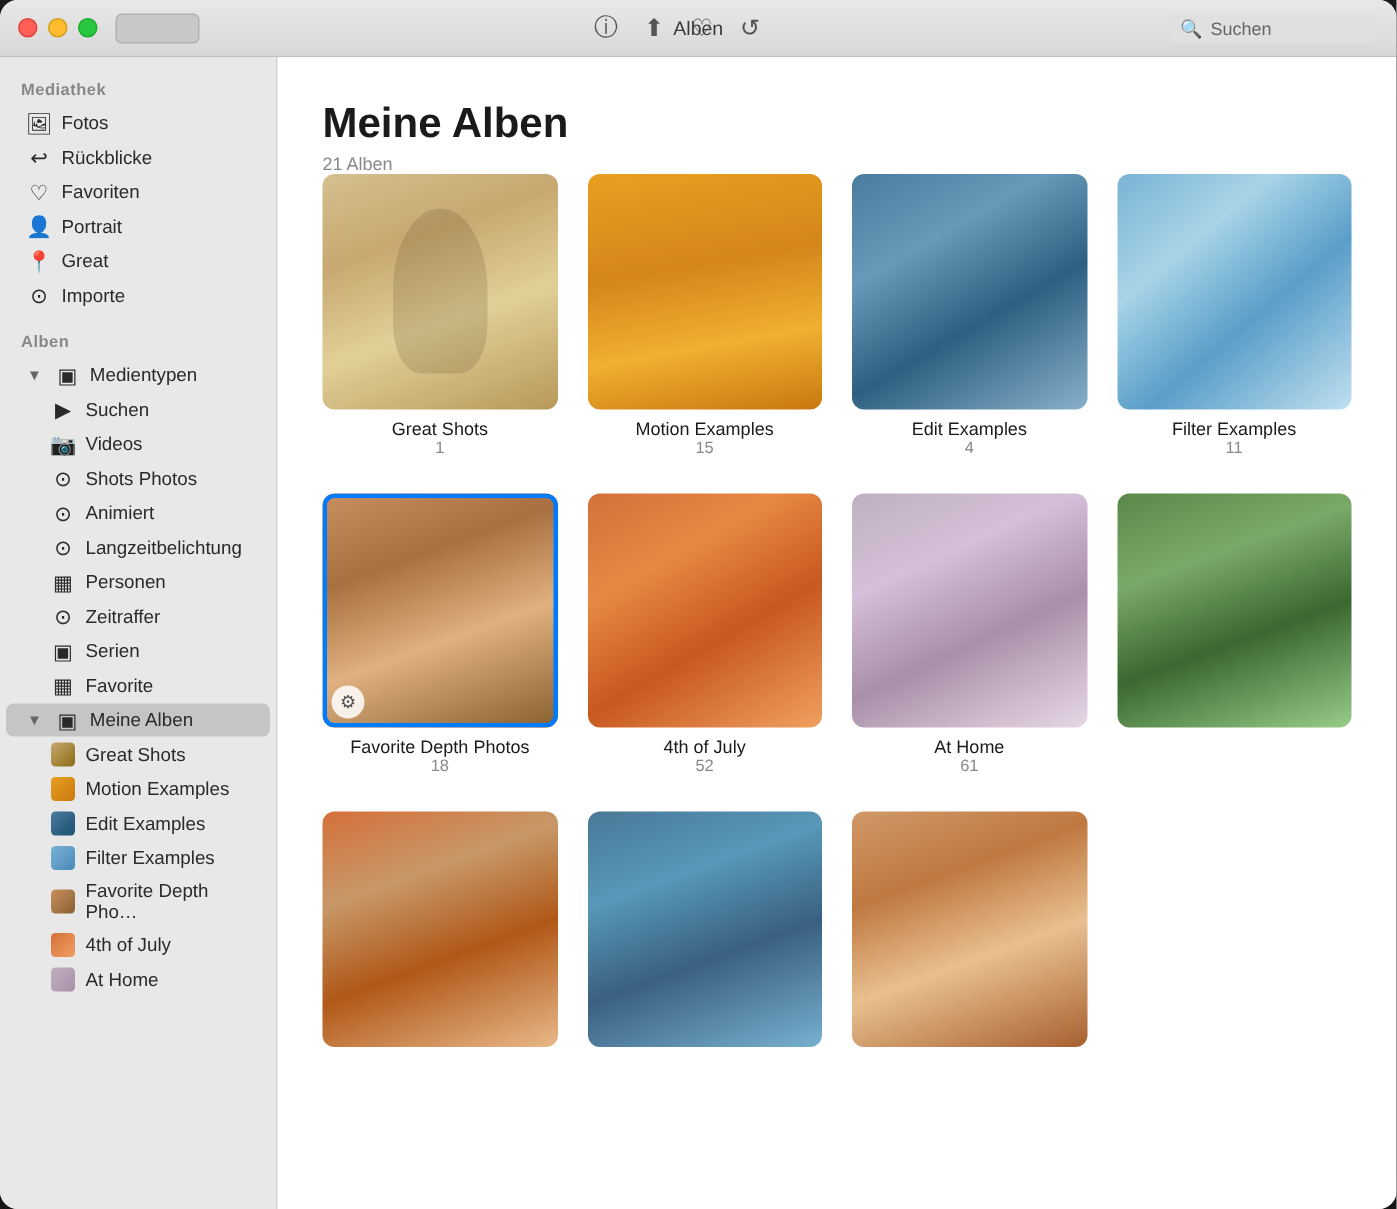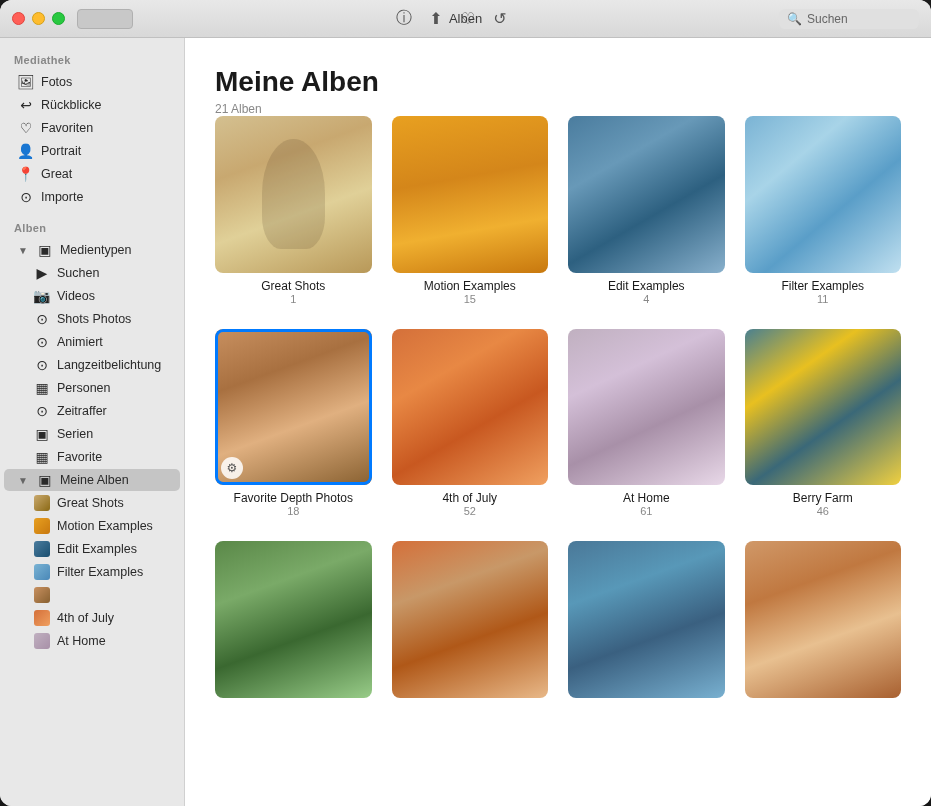--- a/index.html
+++ b/index.html
@@ -396,20 +396,21 @@
       <div class="sidebar-item indented">
         <div class="sidebar-thumb st-ee"></div>
         <span>Edit Examples</span>
       </div>
       <div class="sidebar-item indented">
         <div class="sidebar-thumb st-fe"></div>
         <span>Filter Examples</span>
       </div>
       <div class="sidebar-item indented">
         <div class="sidebar-thumb st-fd"></div>
+        <span>Favorite Depth Pho…</span>
       </div>
       <div class="sidebar-item indented">
         <div class="sidebar-thumb st-4j"></div>
         <span>4th of July</span>
       </div>
       <div class="sidebar-item indented">
         <div class="sidebar-thumb st-ah"></div>
         <span>At Home</span>
       </div>
     </div>
@@ -453,25 +454,20 @@
         <div class="album-item">
           <div class="album-thumb july-photo"></div>
           <span class="album-name">4th of July</span>
           <span class="album-count-label">52</span>
         </div>
         <div class="album-item">
           <div class="album-thumb athome-photo"></div>
           <span class="album-name">At Home</span>
           <span class="album-count-label">61</span>
         </div>
-        <div class="album-item">
-          <div class="album-thumb berry-photo"></div>
-          <span class="album-name">Berry Farm</span>
-          <span class="album-count-label">46</span>
-        </div>
 
         <div class="album-item">
           <div class="album-thumb row3-1"></div>
           <span class="album-name"></span>
           <span class="album-count-label"></span>
         </div>
         <div class="album-item">
           <div class="album-thumb row3-2"></div>
           <span class="album-name"></span>
           <span class="album-count-label"></span>

